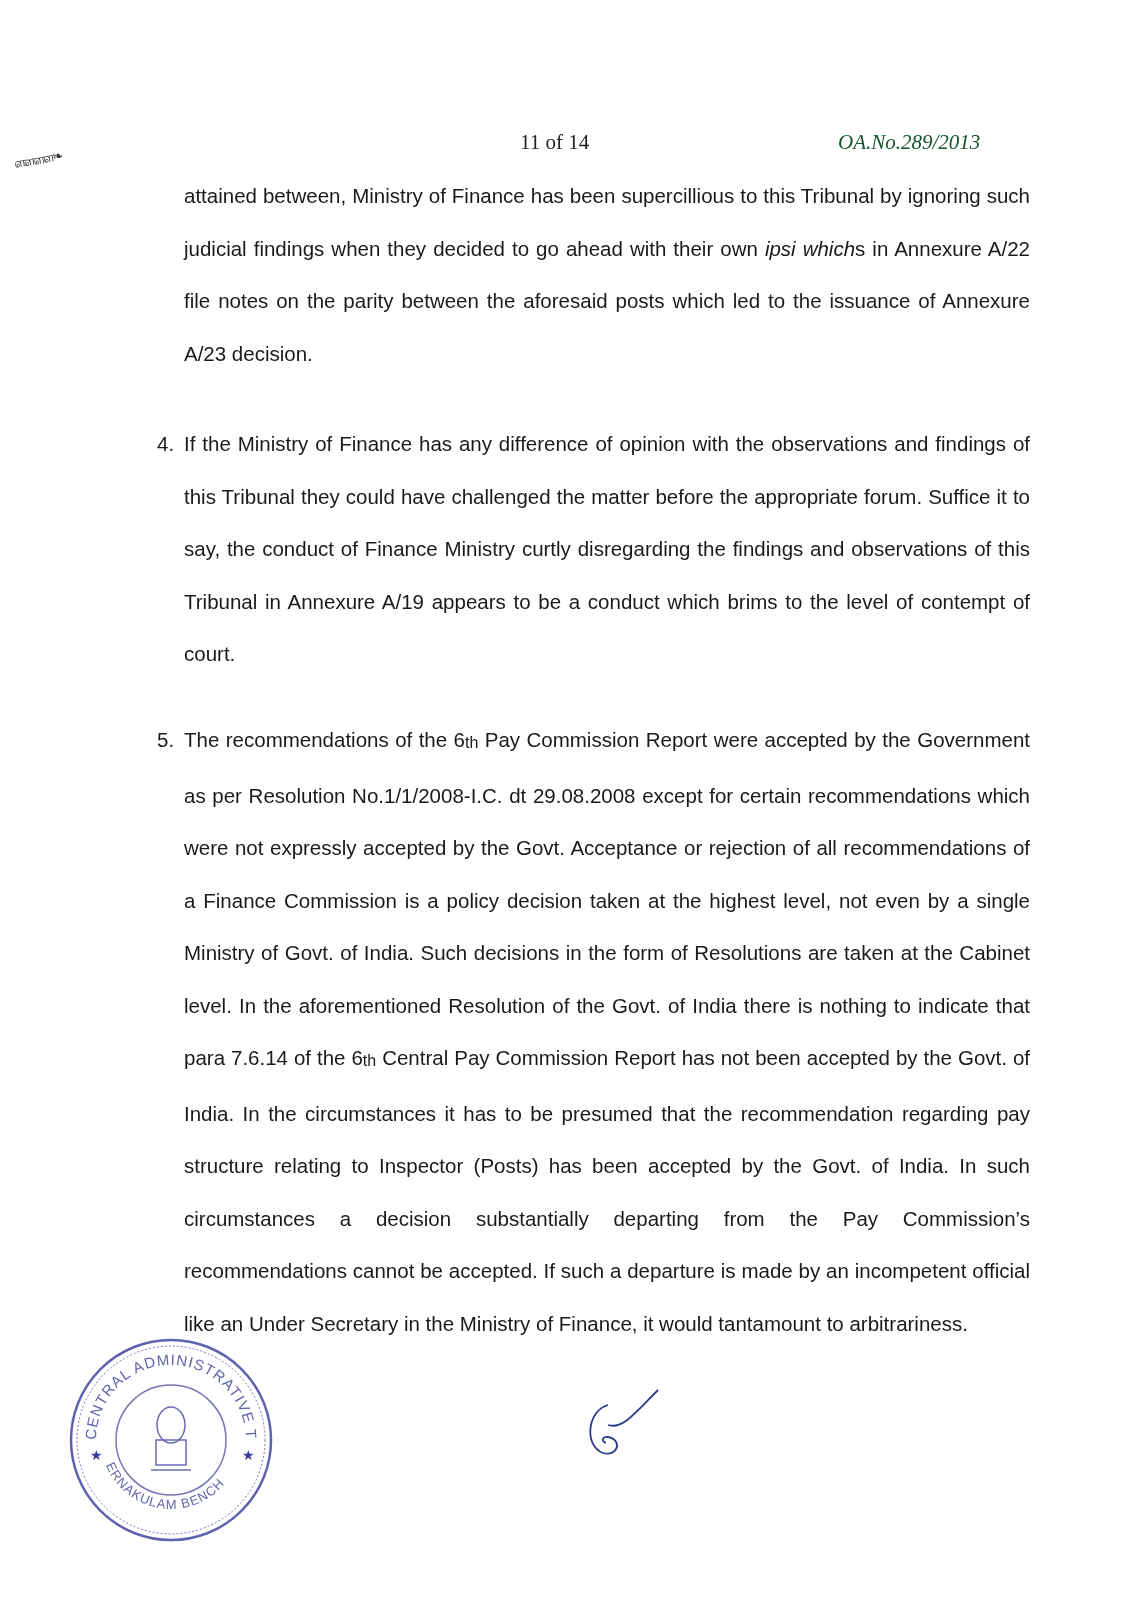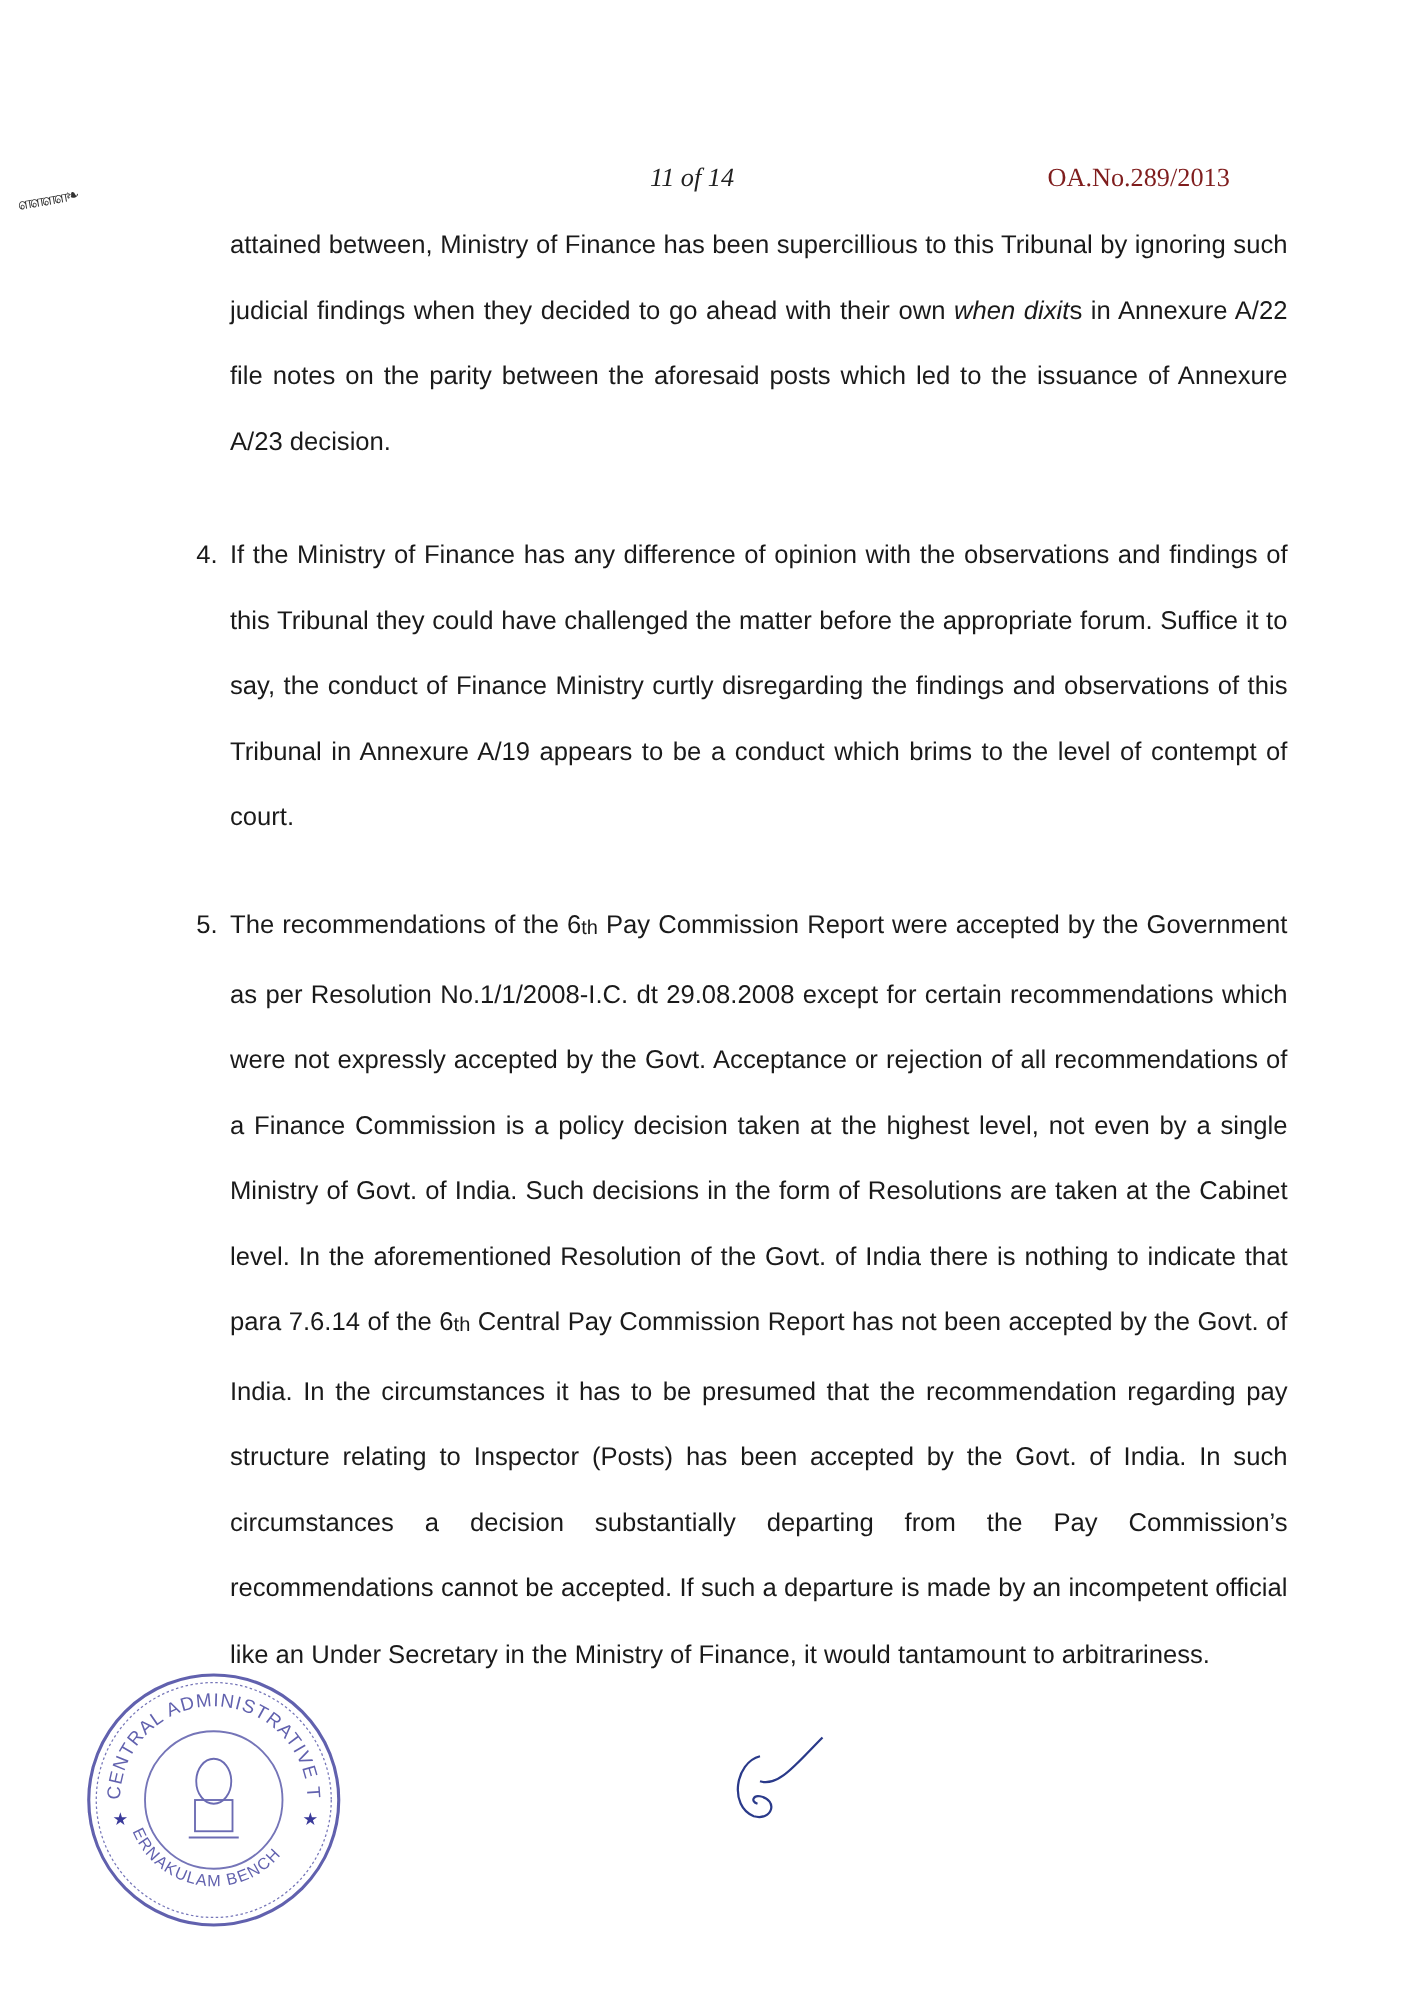--- a/index.html
+++ b/index.html
@@ -1,21 +1,21 @@
 <!DOCTYPE html>
 <html><head>
 <meta charset="utf-8">
 <style>
   html, body { margin: 0; padding: 0; background: #ffffff; }
   body { width: 1131px; height: 1600px; position: relative; overflow: hidden;
          font-family: "Liberation Sans", sans-serif; color: #1a1a1a; }
   .header-num { position: absolute; top: 130px; left: 520px; font-family: "Liberation Serif", serif;
-                font-style: italic; font-size: 21px; color: #222; }
+                font-size: 21px; color: #222; }
   .header-case { position: absolute; top: 130px; left: 838px; font-family: "Liberation Serif", serif;
-                 font-size: 21px; color: #7f1d1d; }
+                 font-style: italic; font-size: 21px; color: #14532d; }
   .margin-mark { position: absolute; top: 152px; left: 14px; font-size: 13px; color: #333;
                  letter-spacing: -2px; transform: rotate(-10deg); }
   .para { position: absolute; left: 184px; width: 846px; font-size: 20.5px; line-height: 52.5px;
           text-align: justify; text-align-last: left; }
   .para sub { font-size: 16px; vertical-align: -1px; }
   .para .num { position: absolute; left: -27px; }
   .p-cont { top: 170px; }
   .p4 { top: 418px; }
   .p5 { top: 714px; }
   .para em { font-style: italic; }
@@ -23,21 +23,21 @@
   .signature { position: absolute; left: 578px; top: 1385px; width: 90px; height: 80px; }
 </style>
 </head>
 <body>
 
 <div class="header-num">11 of 14</div>
 <div class="header-case">OA.No.289/2013</div>
 <div class="margin-mark">ளளளள❧</div>
 
 <div class="para p-cont">
-  <span>attained between, Ministry of Finance has been supercillious to this Tribunal by ignoring such judicial findings when they decided to go ahead with their own </span><em>when dixit</em><span>s in Annexure A/22 file notes on the parity between the aforesaid posts which led to the issuance of Annexure A/23 decision.</span>
+  <span>attained between, Ministry of Finance has been supercillious to this Tribunal by ignoring such judicial findings when they decided to go ahead with their own </span><em>ipsi which</em><span>s in Annexure A/22 file notes on the parity between the aforesaid posts which led to the issuance of Annexure A/23 decision.</span>
 </div>
 
 <div class="para p4">
   <span class="num">4.</span>
   <span>If the Ministry of Finance has any difference of opinion with the observations and findings of this Tribunal they could have challenged the matter before the appropriate forum. Suffice it to say, the conduct of Finance Ministry curtly disregarding the findings and observations of this Tribunal in Annexure A/19 appears to be a conduct which brims to the level of contempt of court.</span>
 </div>
 
 <div class="para p5">
   <span class="num">5.</span>
   <span>The recommendations of the 6</span><sub>th</sub><span> Pay Commission Report were accepted by the Government as per Resolution No.1/1/2008-I.C. dt 29.08.2008 except for certain recommendations which were not expressly accepted by the Govt. Acceptance or rejection of all recommendations of a Finance Commission is a policy decision taken at the highest level, not even by a single Ministry of Govt. of India. Such decisions in the form of Resolutions are taken at the Cabinet level. In the aforementioned Resolution of the Govt. of India there is nothing to indicate that para 7.6.14 of the 6</span><sub>th</sub><span> Central Pay Commission Report has not been accepted by the Govt. of India. In the circumstances it has to be presumed that the recommendation regarding pay structure relating to Inspector (Posts) has been accepted by the Govt. of India. In such circumstances a decision substantially departing from the Pay Commission’s recommendations cannot be accepted. If such a departure is made by an incompetent official like an Under Secretary in the Ministry of Finance, it would tantamount to arbitrariness.</span>

